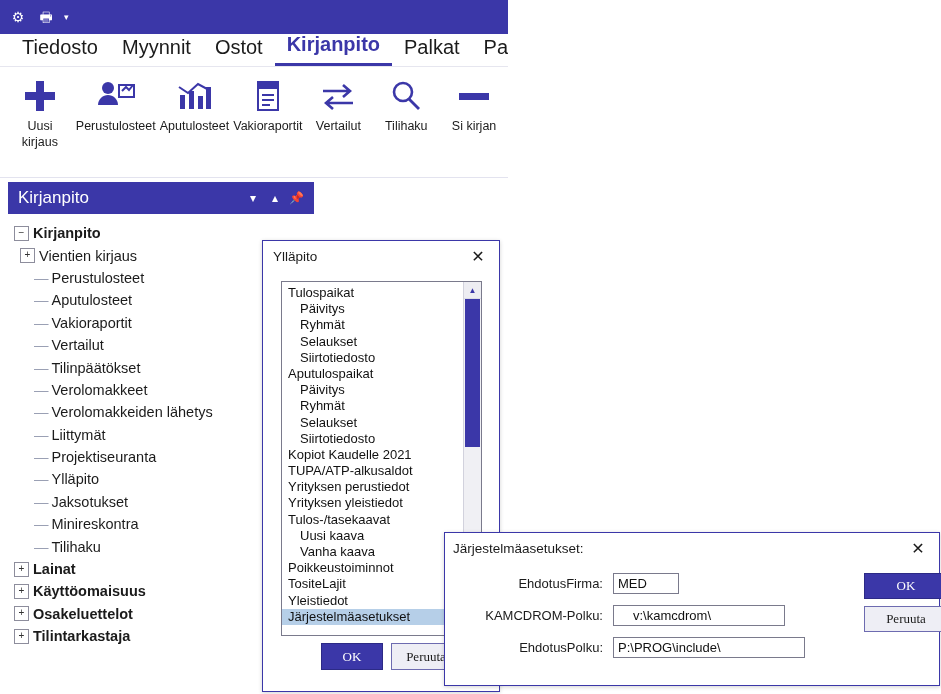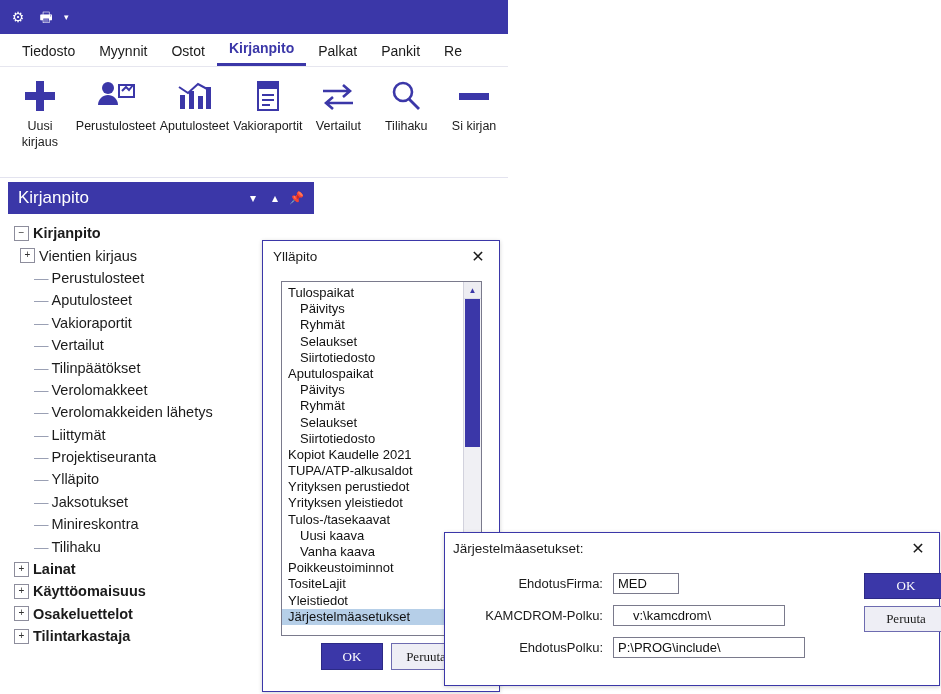--- a/index.html
+++ b/index.html
@@ -54,21 +54,21 @@
     color: #ffffff;
   }
 
   
   .ribbon-tabs {
     height: 32px;
     background: #ffffff;
     display: flex;
     align-items: flex-end;
     padding-left: 10px;
-    font-size: 14px;
+    font-size: 20px;
     color: #1b1b1b;
     border-bottom: 1px solid #e6e6ef;
   }
   .ribbon-tab {
     padding: 4px 12px 7px 12px;
     white-space: nowrap;
   }
   .ribbon-tab.active {
     color: #3b37a8;
     font-weight: bold;

